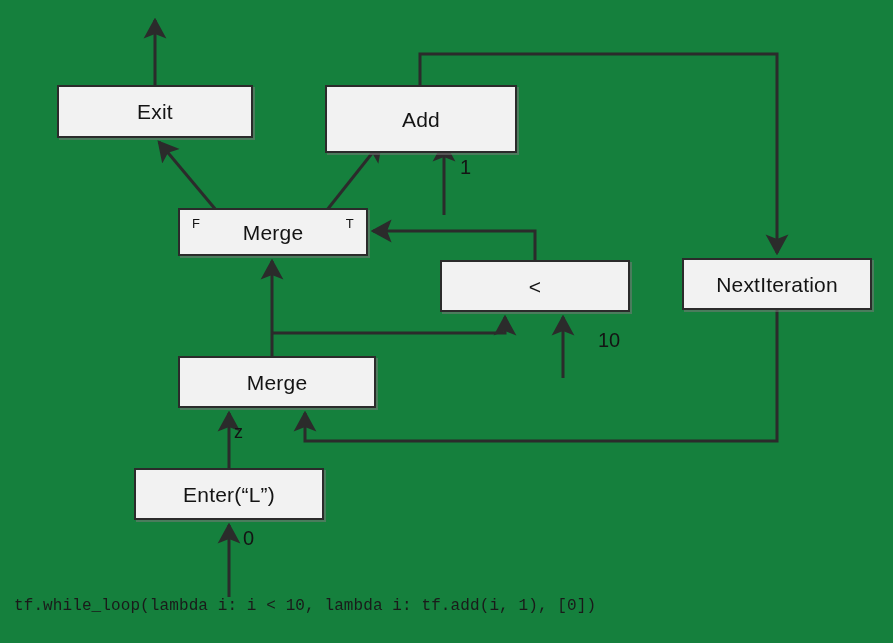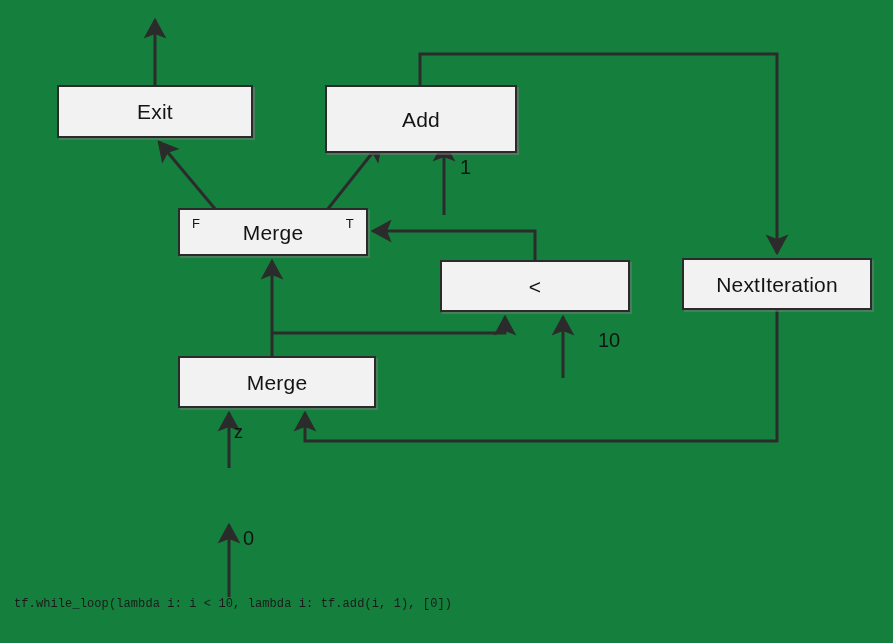--- a/index.html
+++ b/index.html
@@ -58,21 +58,21 @@
     font-size: 20px;
     color: #141414;
     line-height: 1;
     white-space: nowrap;
   }
   #caption {
     position: absolute;
     left: 14px;
     top: 597px;
     font-family: "Liberation Mono", monospace;
-    font-size: 12px;
+    font-size: 16px;
     letter-spacing: 0.1px;
     color: #1a1a1a;
     white-space: nowrap;
   }
 </style>
 </head>
 <body>
 
 <div id="canvas">
 
@@ -129,20 +129,23 @@
   </div>
 
   <div class="node" style="left:440px; top:260px; width:190px; height:52px;">
     <span class="node-label">&lt;</span>
   </div>
 
   <div class="node" style="left:178px; top:356px; width:198px; height:52px;">
     <span class="node-label">Merge</span>
   </div>
 
+  <div class="node" style="left:134px; top:468px; width:190px; height:52px;">
+    <span class="node-label">Enter(“L”)</span>
+  </div>
 
   <span class="edge-label" style="left:460px; top:157px;">1</span>
   <span class="edge-label" style="left:578px; top:330px;margin-left:20px;">10</span>
   <span class="edge-label" style="left:234px; top:423px; font-size:18px;">z</span>
   <span class="edge-label" style="left:243px; top:528px;">0</span>
 
   <div id="caption">tf.while_loop(lambda i: i &lt; 10, lambda i: tf.add(i, 1), [0])</div>
 
 </div>
 

